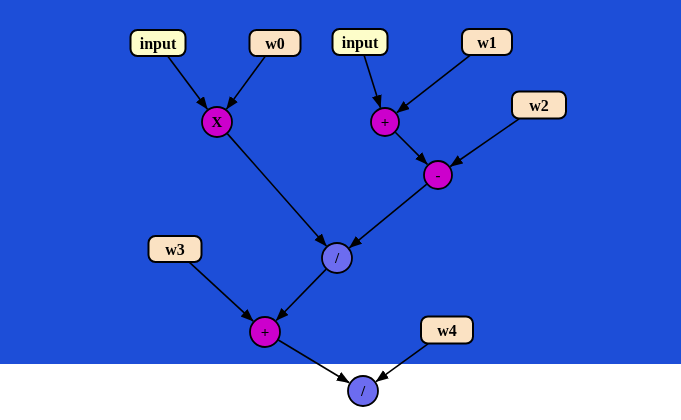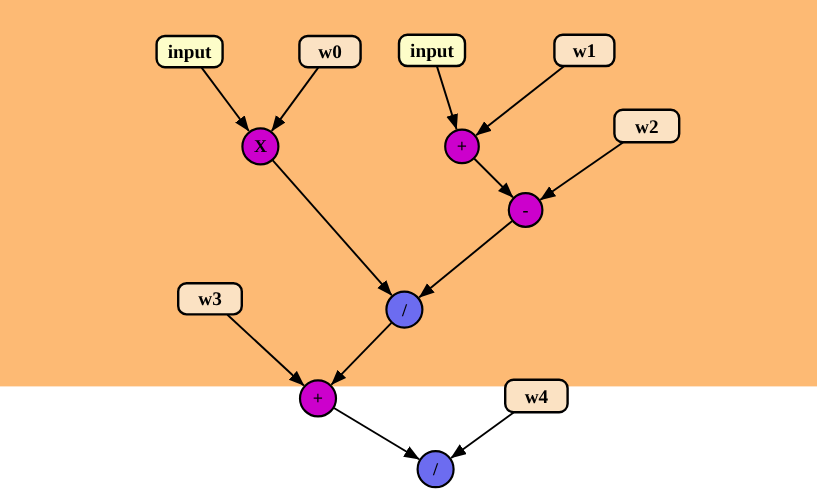--- a/index.html
+++ b/index.html
@@ -7,22 +7,22 @@
     padding: 0;
     background: #ffffff;
     width: 681px;
     height: 420px;
     overflow: hidden;
     font-family: "Liberation Serif", "DejaVu Serif", serif;
   }
   .canvas {
     position: relative;
     width: 681px;
-    height: 322px;
-    background: #fdba74;
+    height: 364px;
+    background: #1d4ed8;
   }
   svg { display: block; }
   .edge-line {
     stroke: #000000;
     stroke-width: 1.6;
     fill: none;
   }
   .node-box-rect {
     stroke: #000000;
     stroke-width: 2;

